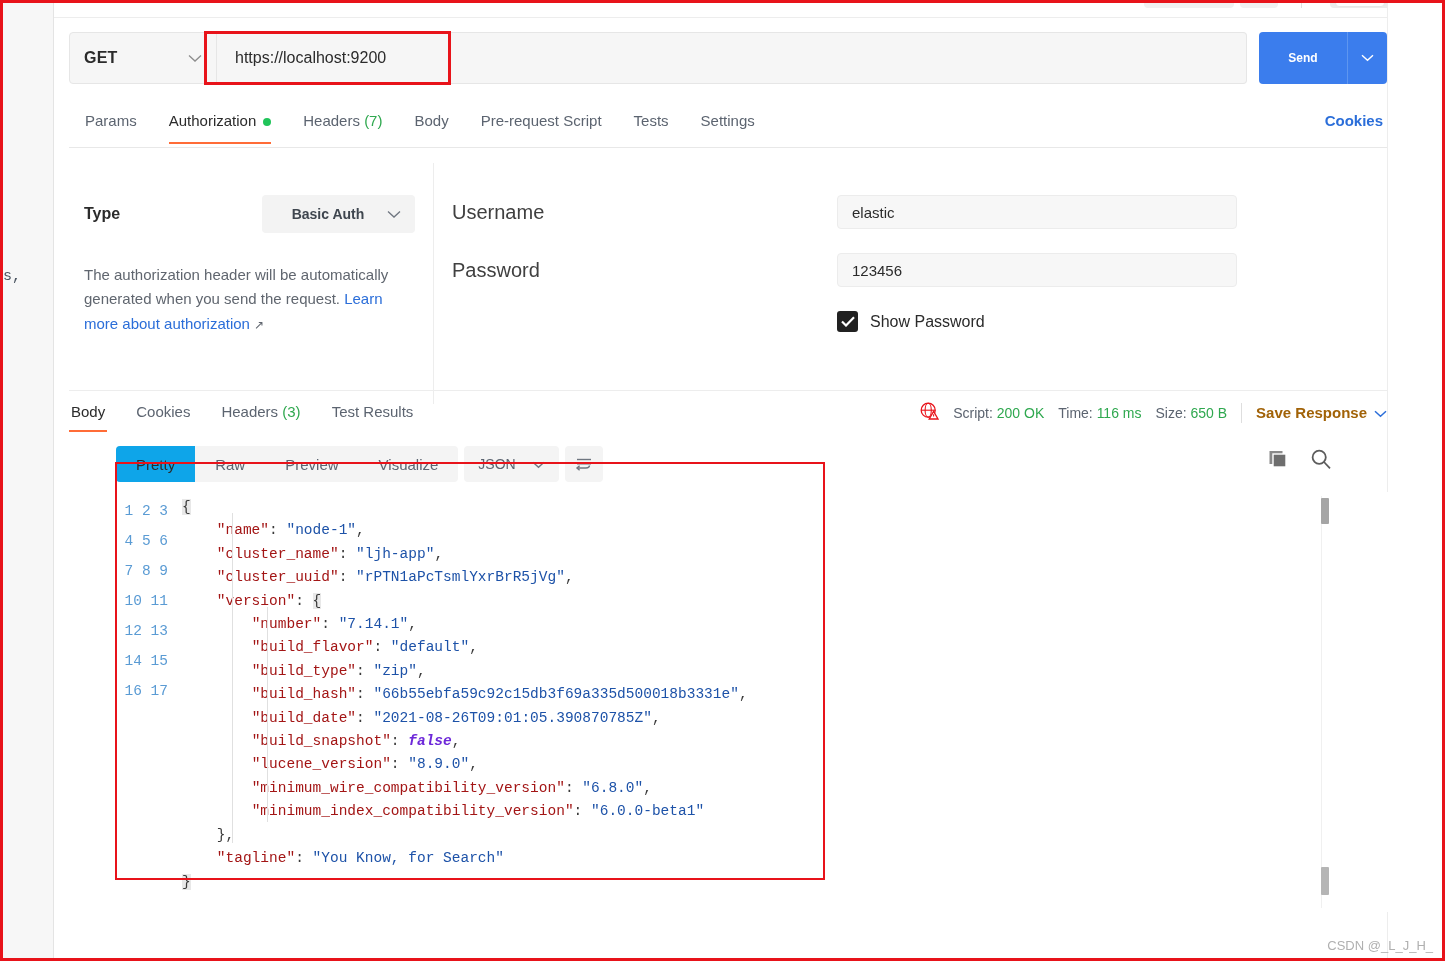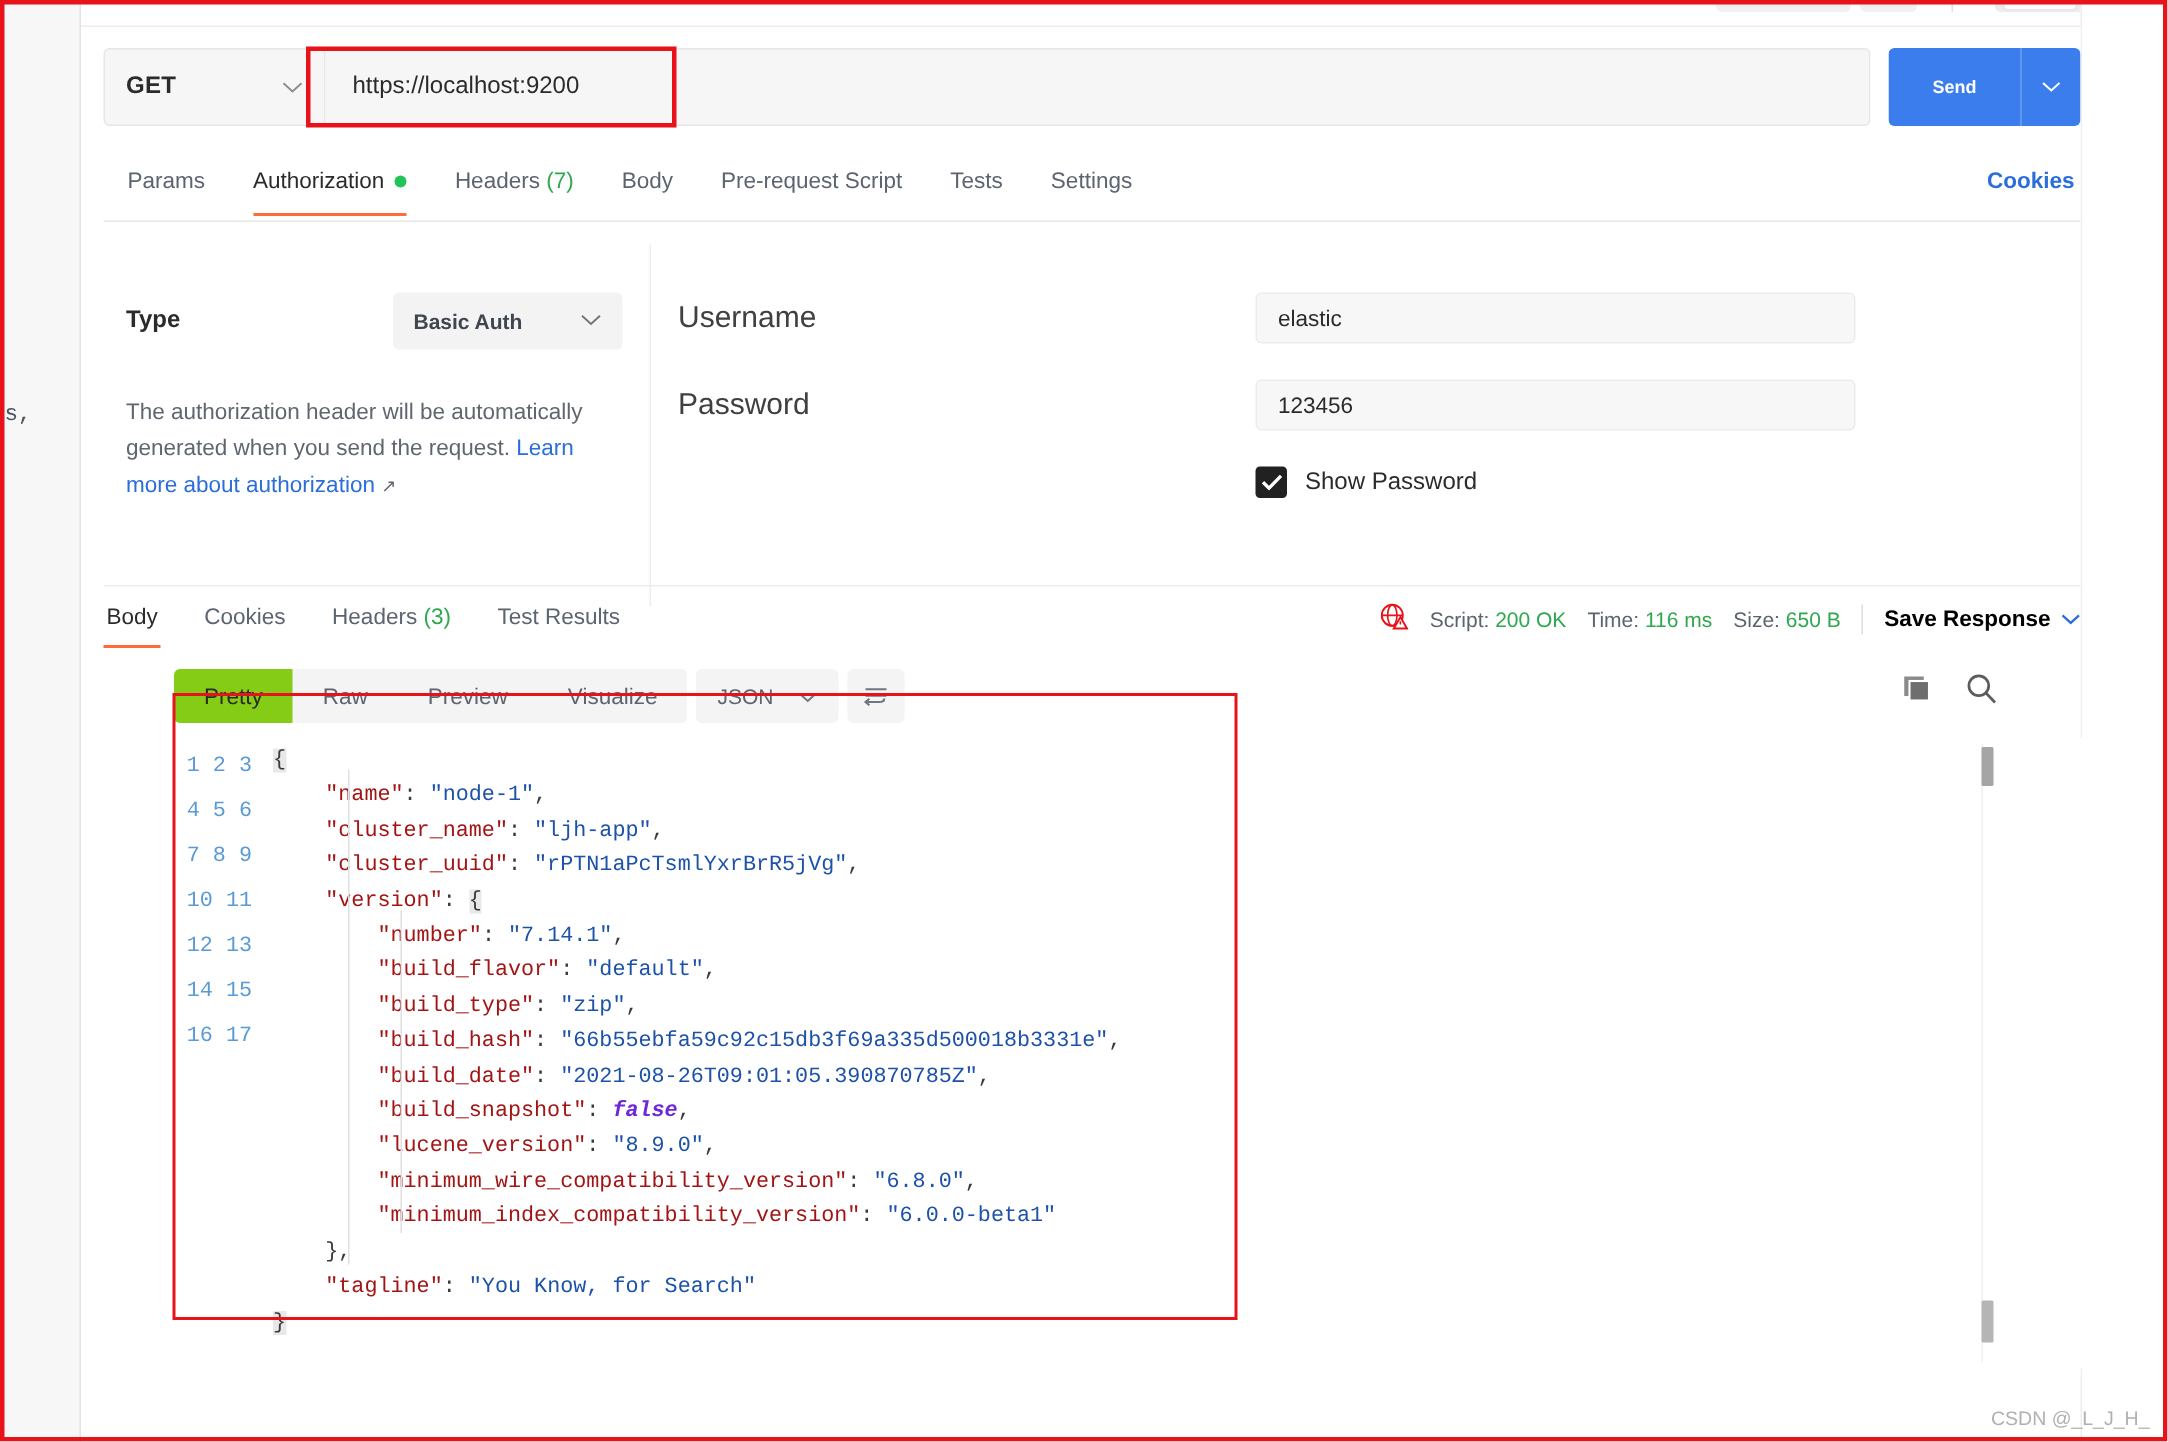--- a/index.html
+++ b/index.html
@@ -238,20 +238,21 @@
     display: flex;
     align-items: center;
     justify-content: space-between;
     padding: 0 14px;
     cursor: pointer;
   }
   .auth-select-val {
     font-size: 14px;
     font-weight: bold;
     color: #3f464f;
+    margin-left: 16px;
   }
   .auth-desc {
     margin-top: 30px;
     font-size: 15px;
     line-height: 1.62;
     color: #60666f;
     width: 330px;
   }
   .auth-desc a {
     color: #2b6ed9;
@@ -338,21 +339,21 @@
     align-items: center;
     gap: 14px;
     font-size: 14px;
     color: #5c6470;
   }
   .stat-val { color: #2fa84f; }
   .vline {
     width: 1px; height: 20px; background: #dedede;
   }
   .save-resp {
-    color: #000000;
+    color: #a16207;
     font-weight: bold;
     font-size: 15px;
     cursor: pointer;
     display: flex;
     align-items: center;
     gap: 7px;
   }
 
   
   .fmt-row {
@@ -371,21 +372,21 @@
   }
   .seg-item {
     padding: 0 20px;
     display: flex;
     align-items: center;
     font-size: 15px;
     color: #5c6470;
     cursor: pointer;
   }
   .seg-item.active {
-    background: #84cc16;
+    background: #0ea5e9;
     color: #2b2b2b;
   }
   .json-sel {
     height: 36px;
     background: #f4f4f4;
     border-radius: 4px;
     display: flex;
     align-items: center;
     gap: 16px;
     padding: 0 14px;

